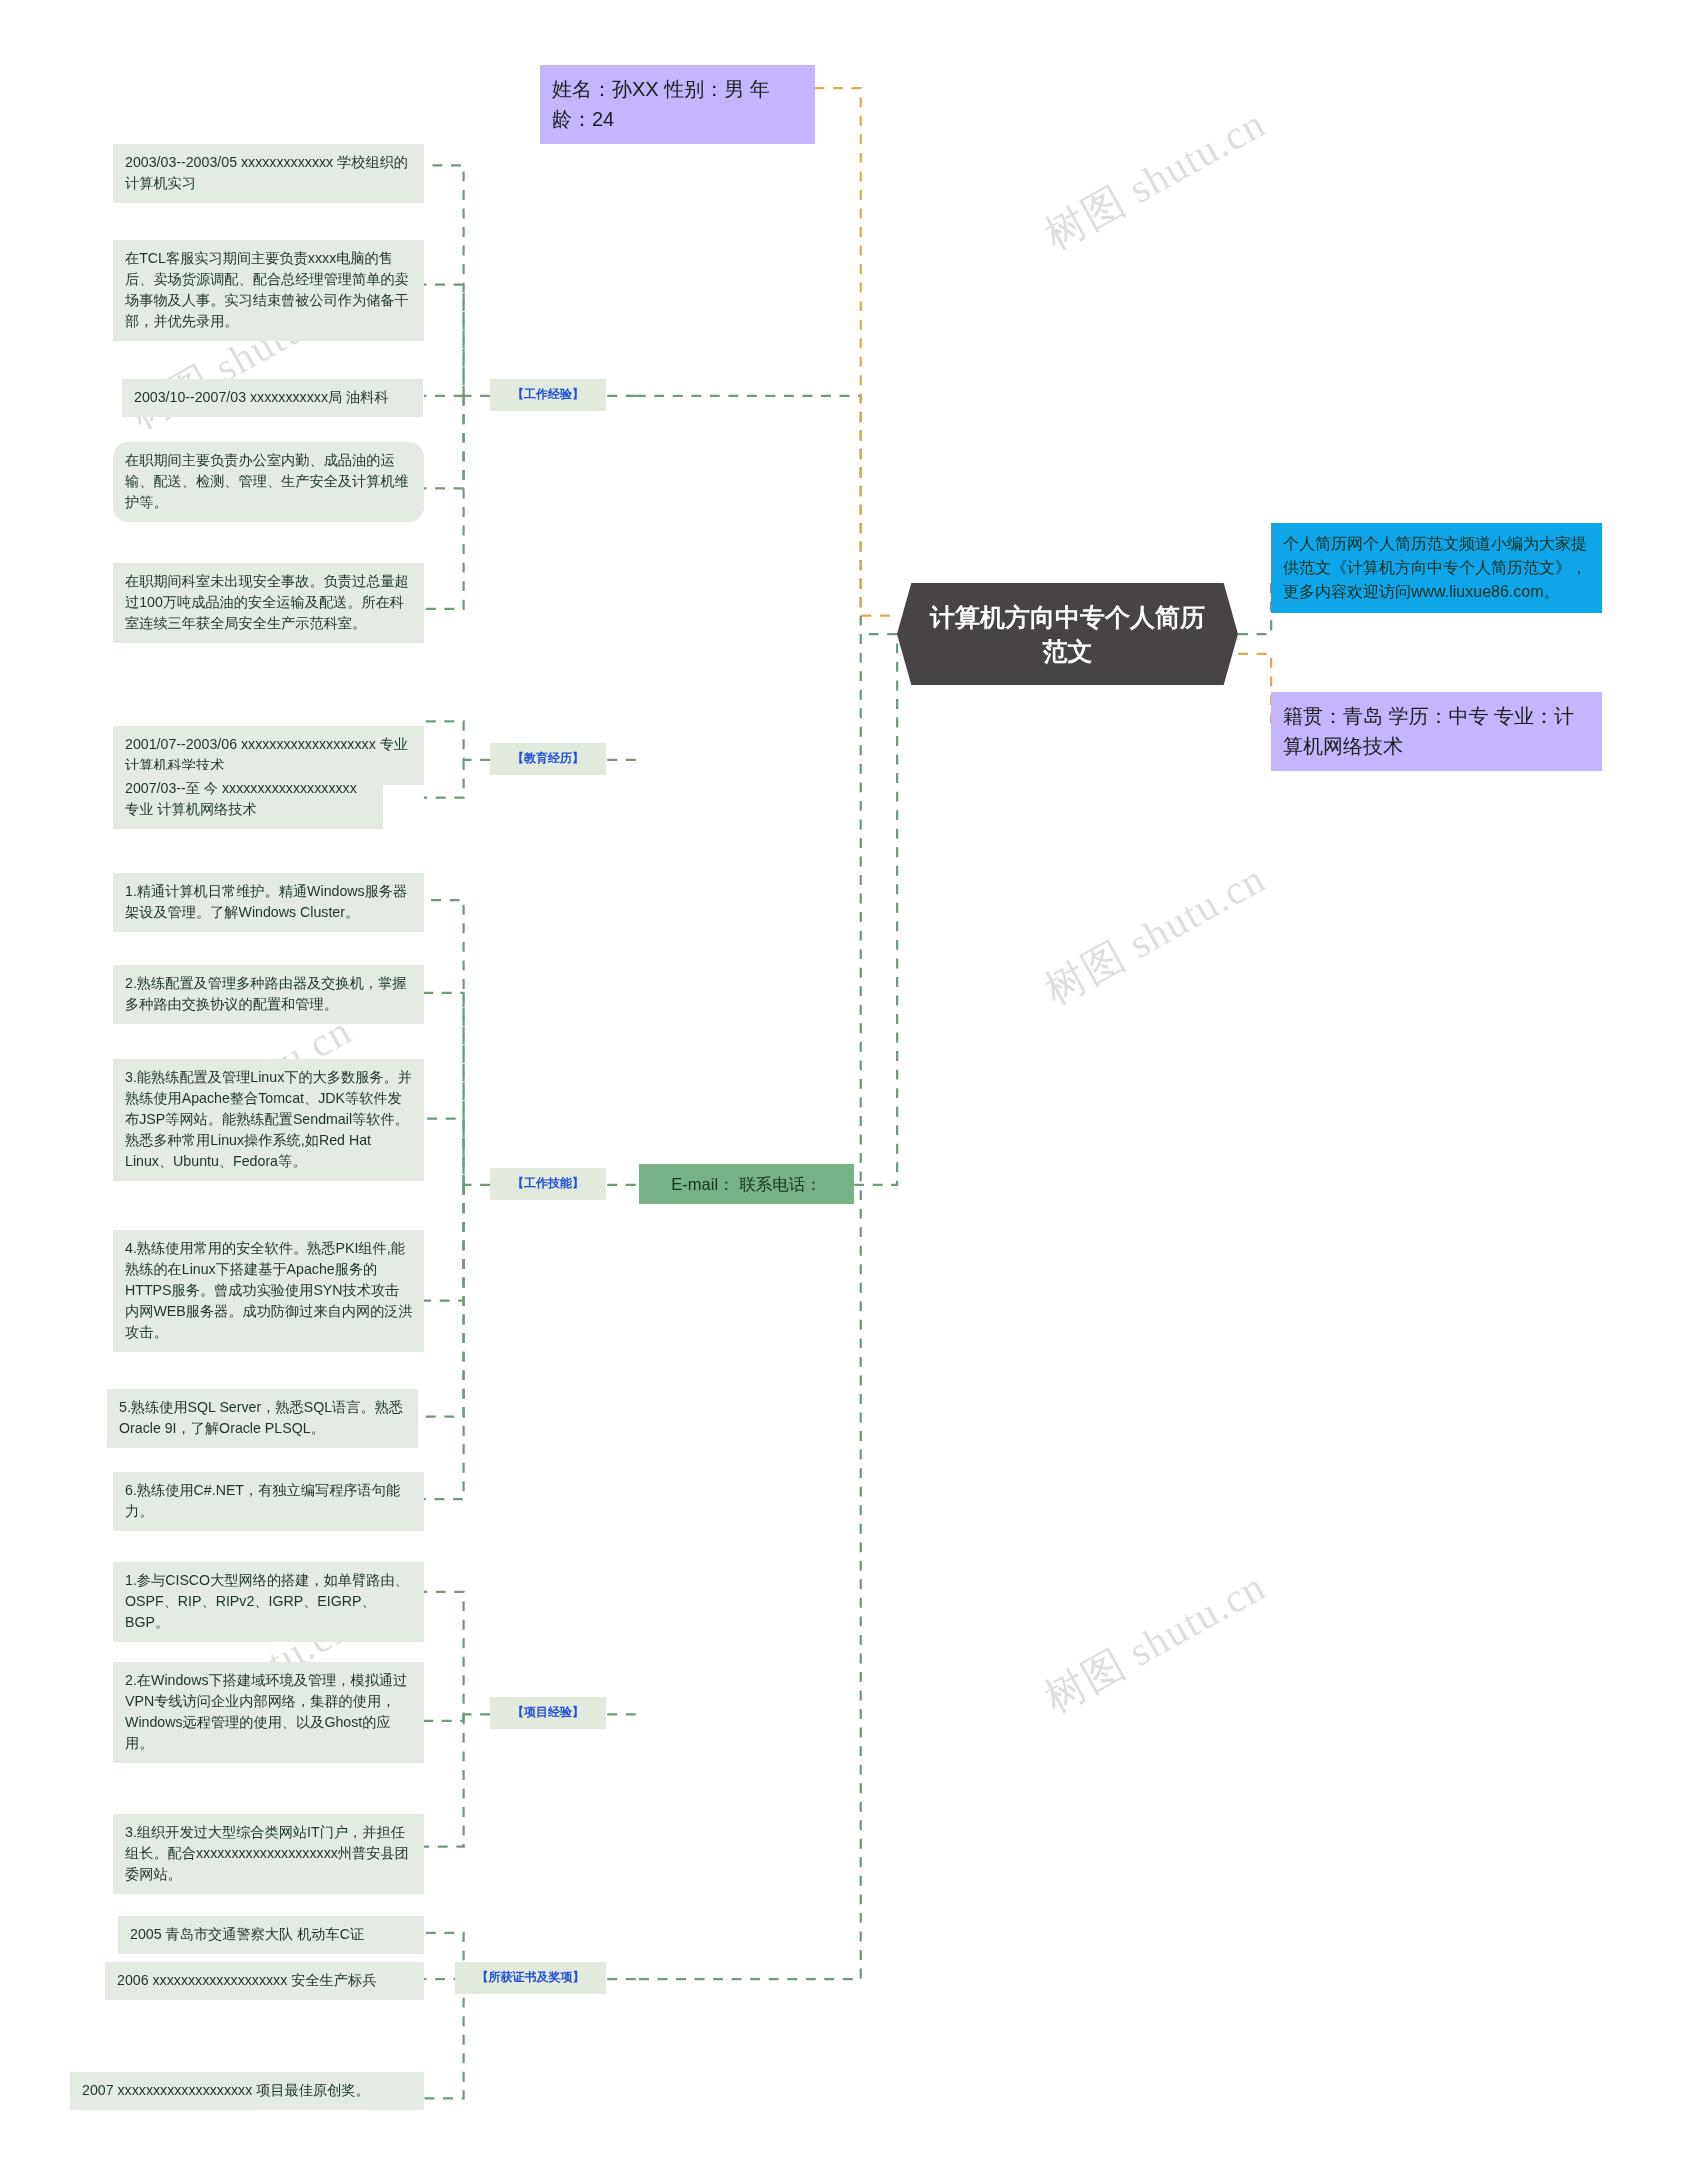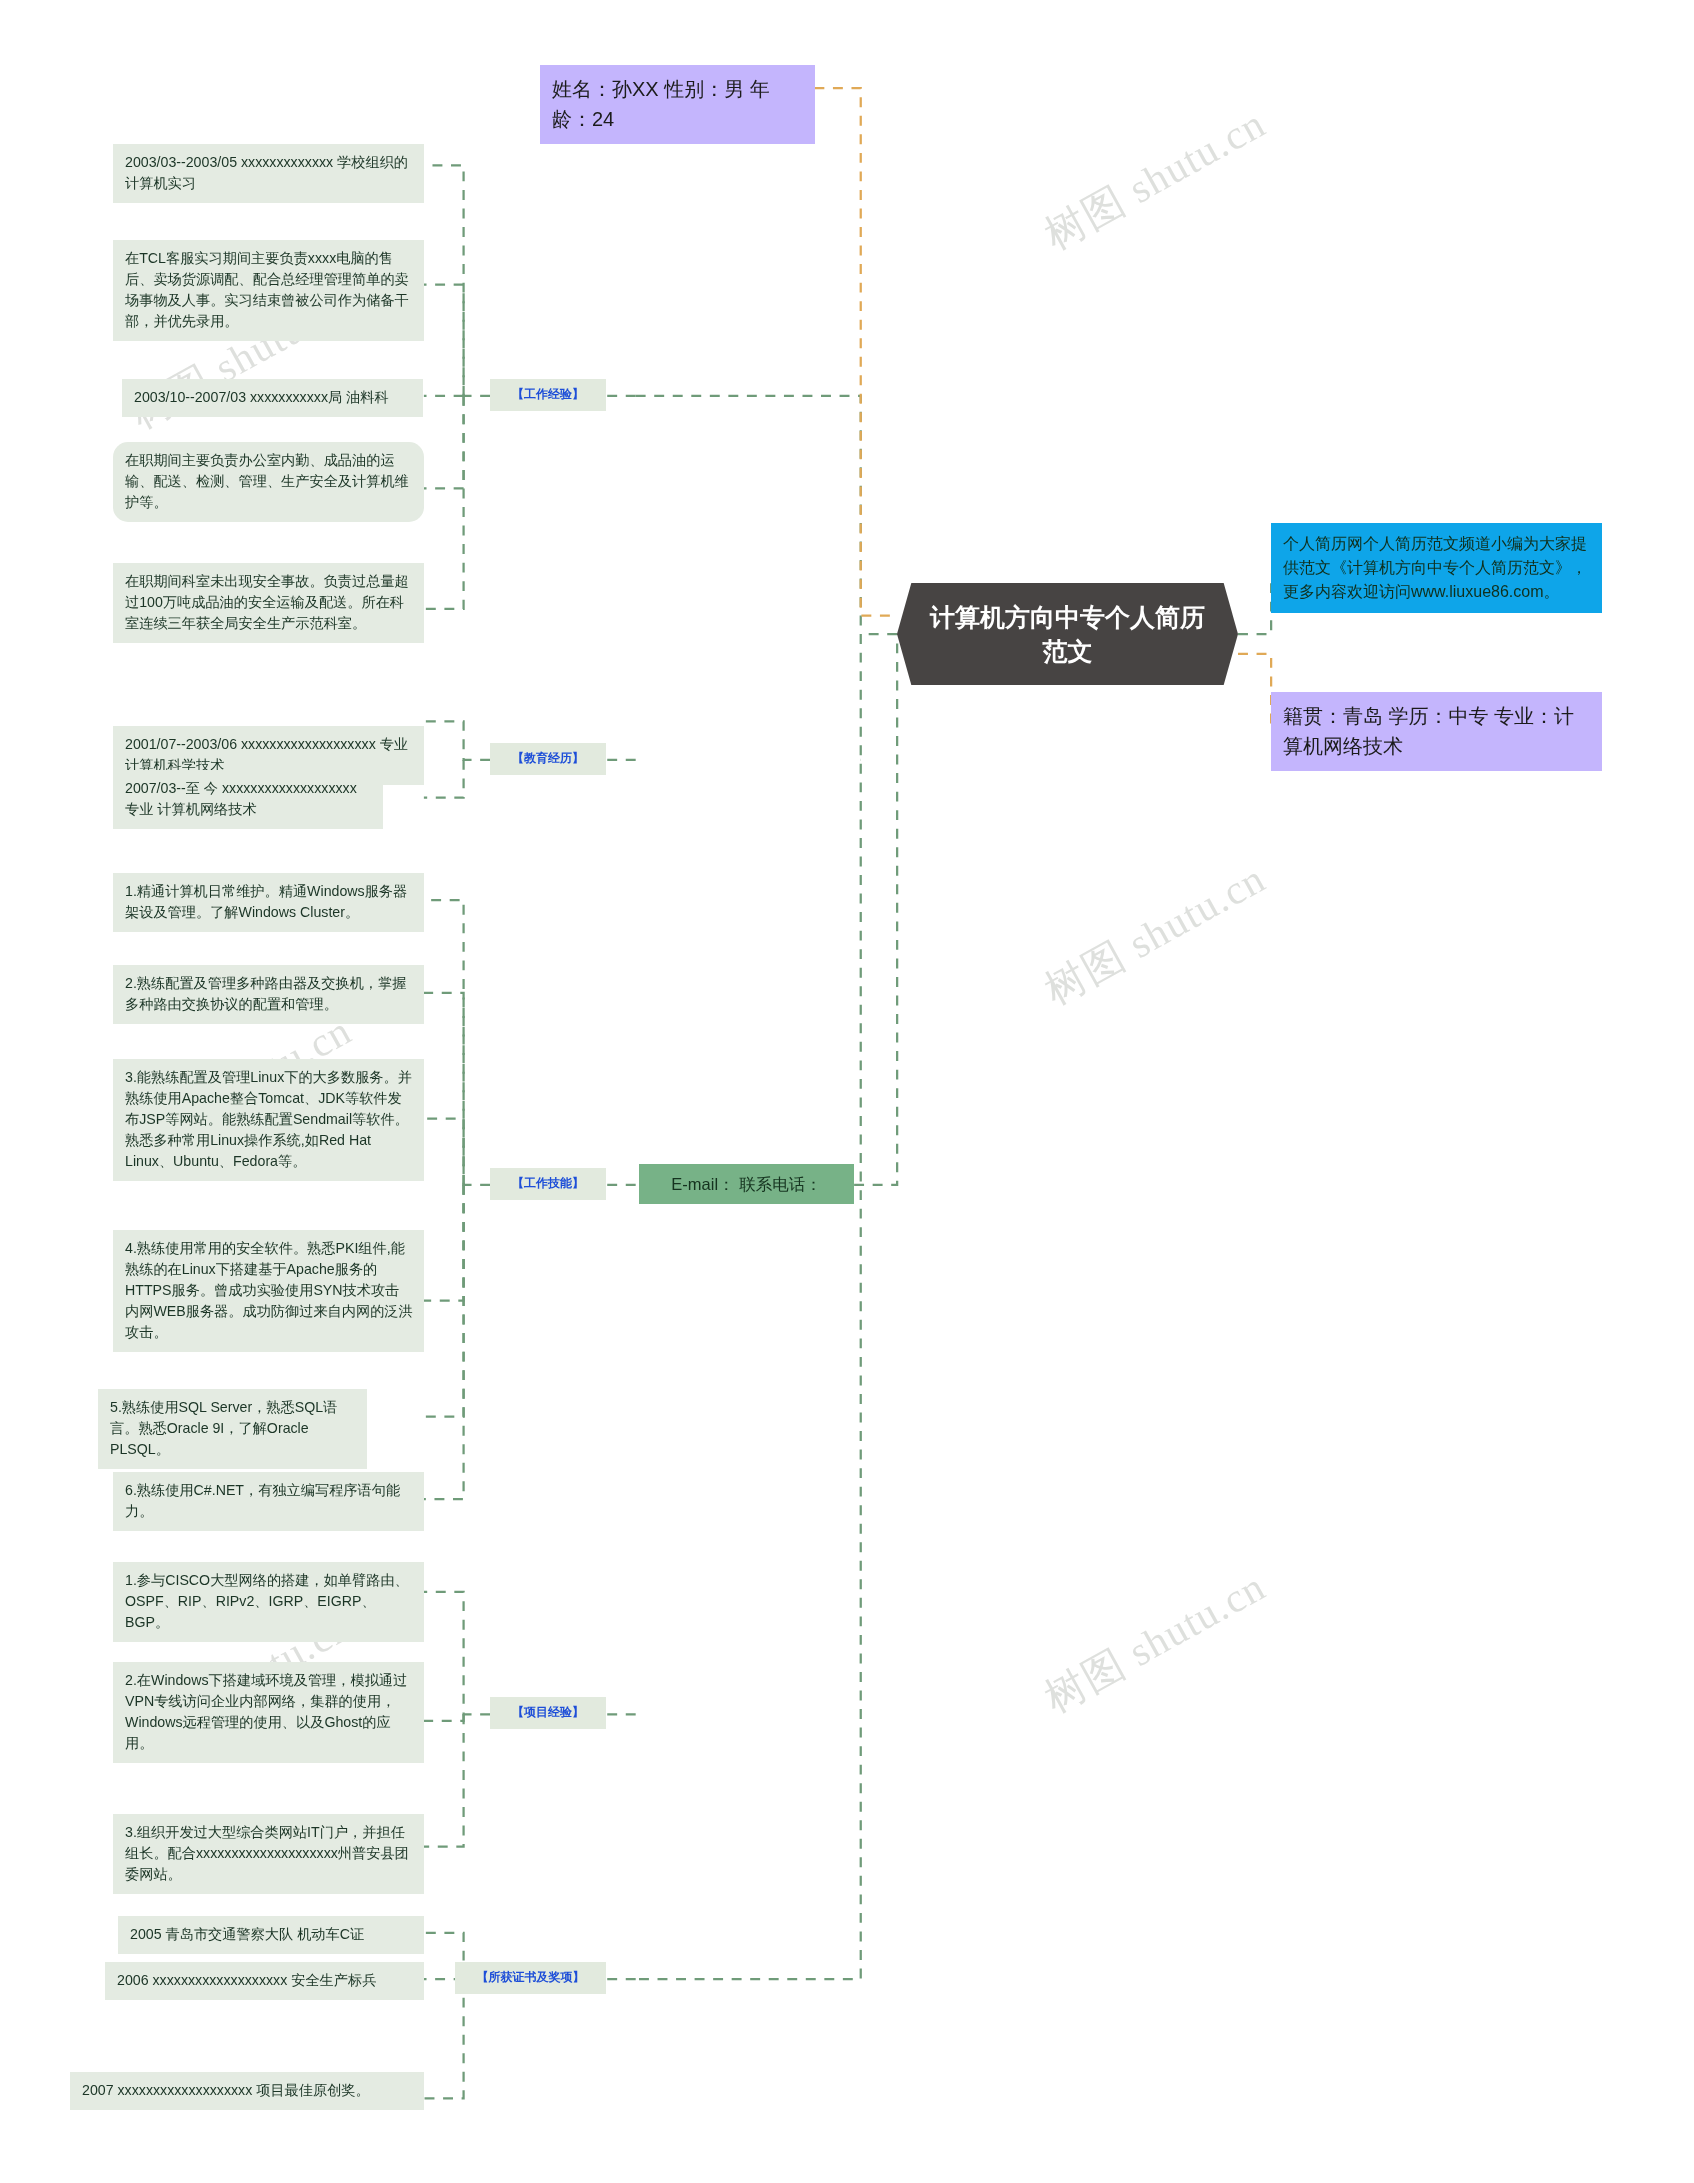--- a/index.html
+++ b/index.html
@@ -204,21 +204,21 @@
   </div>
   <div class="node leaf" style="left:113px;top:965px;width:311px;">
     <span>2.熟练配置及管理多种路由器及交换机，掌握多种路由交换协议的配置和管理。</span>
   </div>
   <div class="node leaf" style="left:113px;top:1059px;width:311px;">
     <span>3.能熟练配置及管理Linux下的大多数服务。并熟练使用Apache整合Tomcat、JDK等软件发布JSP等网站。能熟练配置Sendmail等软件。熟悉多种常用Linux操作系统,如Red Hat Linux、Ubuntu、Fedora等。</span>
   </div>
   <div class="node leaf" style="left:113px;top:1230px;width:311px;">
     <span>4.熟练使用常用的安全软件。熟悉PKI组件,能熟练的在Linux下搭建基于Apache服务的HTTPS服务。曾成功实验使用SYN技术攻击内网WEB服务器。成功防御过来自内网的泛洪攻击。</span>
   </div>
-  <div class="node leaf" style="left:98px;top:1389px;width:269px;">
+  <div class="node leaf" style="left:107px;top:1389px;width:311px;">
     <span>5.熟练使用SQL Server，熟悉SQL语言。熟悉Oracle 9I，了解Oracle PLSQL。</span>
   </div>
   <div class="node leaf" style="left:113px;top:1472px;width:311px;">
     <span>6.熟练使用C#.NET，有独立编写程序语句能力。</span>
   </div>
 
   <div class="node leaf" style="left:113px;top:1562px;width:311px;">
     <span>1.参与CISCO大型网络的搭建，如单臂路由、OSPF、RIP、RIPv2、IGRP、EIGRP、BGP。</span>
   </div>
   <div class="node leaf" style="left:113px;top:1662px;width:311px;">

